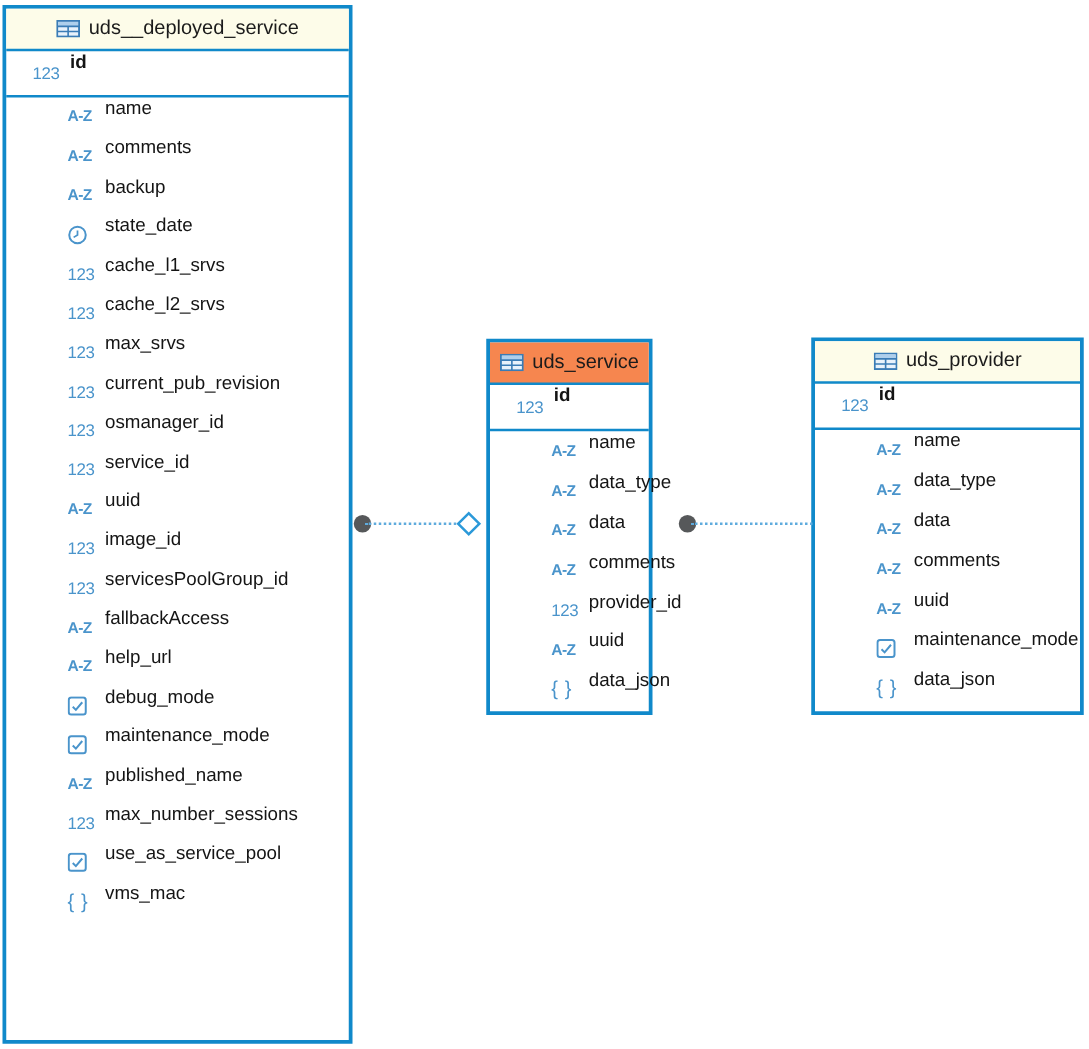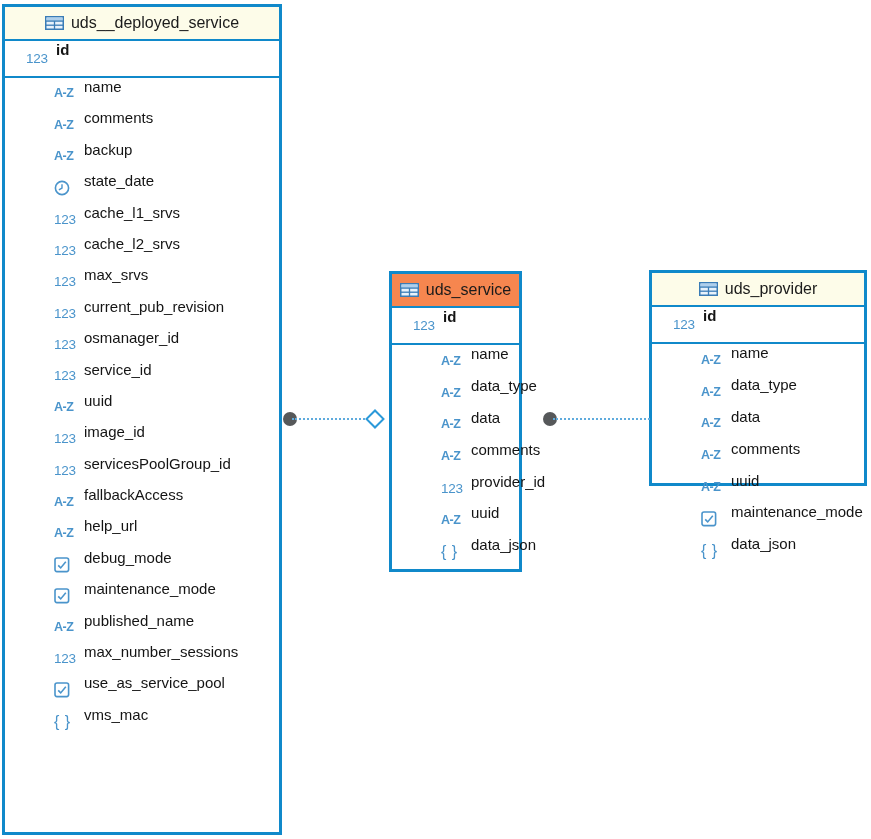--- a/index.html
+++ b/index.html
@@ -4,21 +4,21 @@
 <style>
   html,body{margin:0;padding:0;background:#ffffff;}
   .canvas{
     position:relative;width:871px;height:839px;background:#ffffff;overflow:hidden;
     font-family:"Liberation Sans","DejaVu Sans",sans-serif;color:#141414;
   }
   
   .table{position:absolute;background:#ffffff;border:3px solid #1089ca;box-sizing:border-box;}
   #t0{left:2px;top:4px;width:280px;height:831px;}
   #t1{left:389px;top:271px;width:133px;height:301px;}
-  #t2{left:649px;top:270px;width:218px;height:216px;}
+  #t2{left:649px;top:270px;width:218px;height:302px;}
 
   .t-header{
     height:32px;display:flex;align-items:center;justify-content:center;gap:7px;
     background:#fdfce9;border-bottom:2px solid #1089ca;font-size:16px;color:#1b1b1b;
     white-space:nowrap;
   }
   .t-header.orange{background:#f6864f;}
   .t-title{white-space:nowrap;}
 
   .row{display:flex;padding-left:21px;font-size:15px;white-space:nowrap;}

